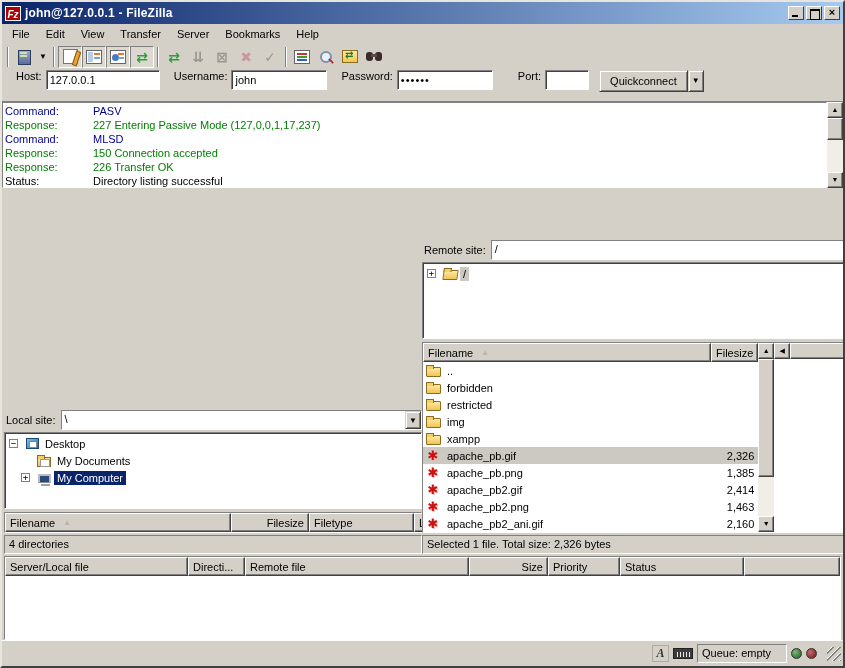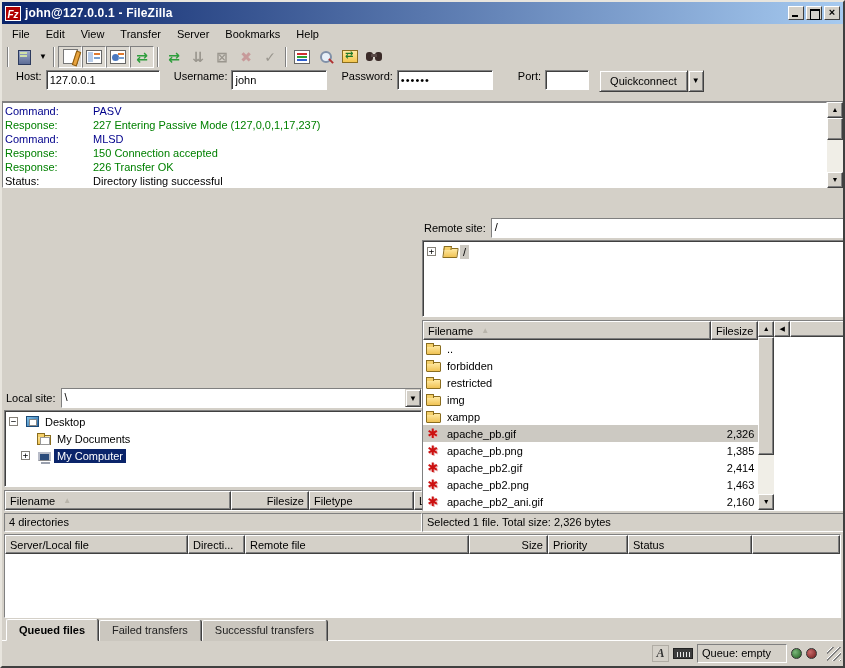--- a/index.html
+++ b/index.html
@@ -487,37 +487,32 @@
           </div>
         <div class="hcell" style="width:57px">
             <span>Directi...</span>
           </div>
         <div class="hcell" style="width:224px">
             <span>Remote file</span>
           </div>
         <div class="hcell right" style="width:79px">
             <span>Size</span>
           </div>
-        <div class="hcell" style="width:80px">
+        <div class="hcell" style="width:72px">
             <span>Priority</span>
           </div>
         <div class="hcell" style="width:124px">
             <span>Status</span>
           </div>
         <div class="hcell" style="flex:1"></div>
       </div>
       <div class="qbody"></div>
     </div>
   </div>
 
-  <div class="tabbar">
-    <div class="tab active">Queued files</div>
-    <div class="tab inactive">Failed transfers</div>
-    <div class="tab inactive">Successful transfers</div>
-  </div>
 
   <div class="statusbar">
     <div class="sb-icon-ascii">A</div>
     <div class="sb-badge"></div>
     <div class="queue-panel">Queue: empty</div>
     <div class="led green"></div>
     <div class="led red"></div>
     <div class="grip"></div>
   </div>
 

